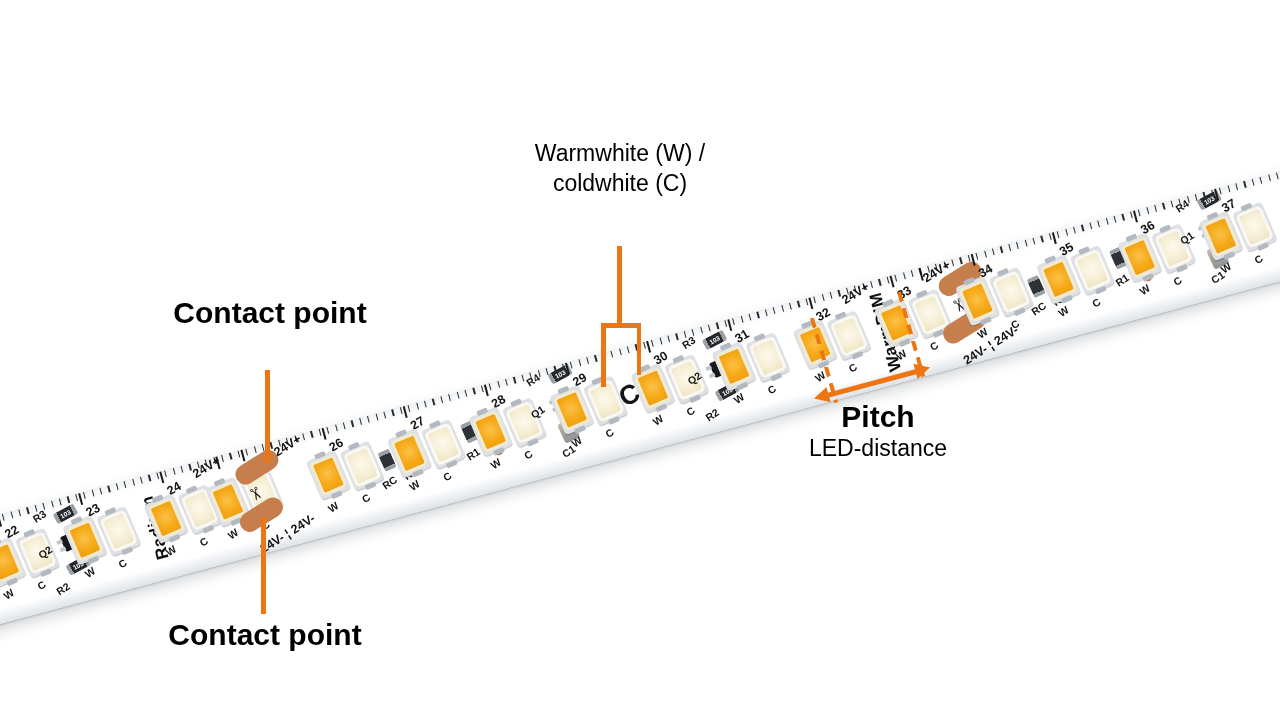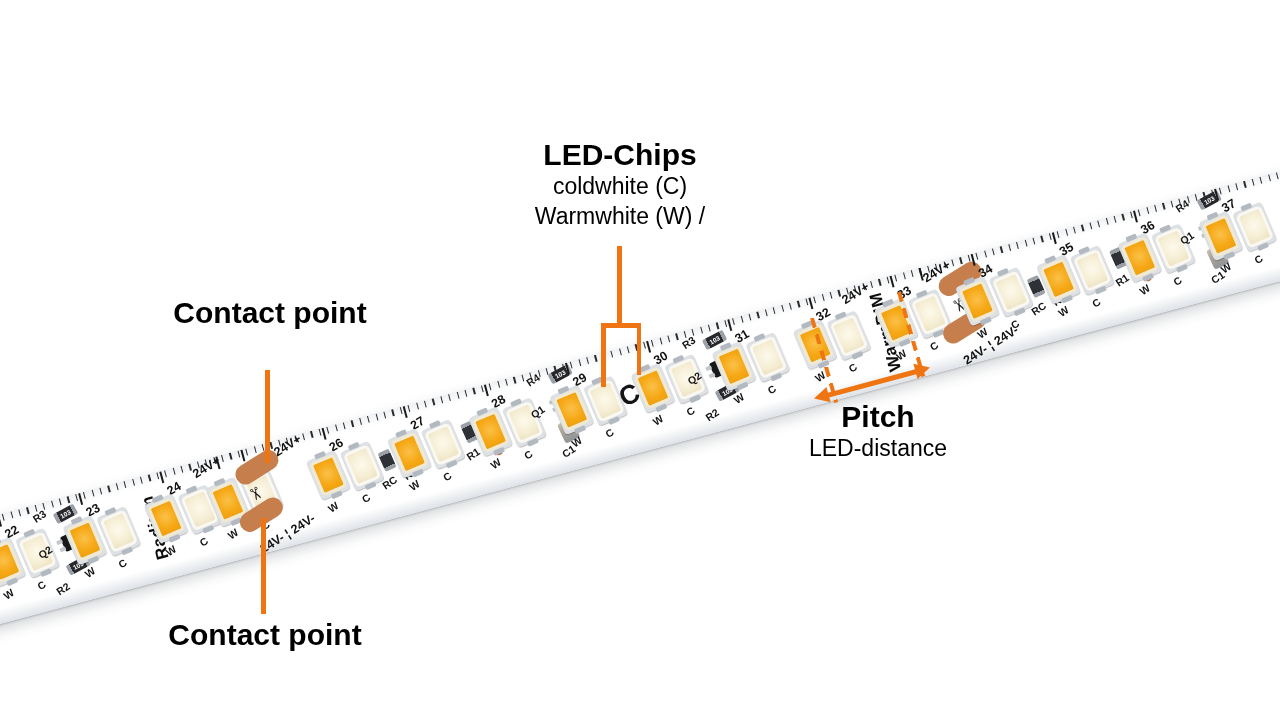--- a/index.html
+++ b/index.html
@@ -516,23 +516,22 @@
       <div class="chip" style="left: 1338px; top: 26px;">
         <div class="tab" style="left: 10px; top: -3px;"></div>
         <div class="tab" style="left: 10px; top: 40px;"></div>
         <div class="dome cold"></div>
       </div>
       <div class="lbl" style="left: 1310px; top: 73px;">W</div>
       <div class="lbl" style="left: 1345px; top: 73px;">C</div>
     </div>
 
   <div class="ann" style="left:440px;top:138px;width:360px;">
-    <div class="t1">LED-Chips</div>
+    <div class="t2">Warmwhite (W) /</div>
     <div class="t2">coldwhite (C)</div>
-    <div class="t2">Warmwhite (W) /</div>
   </div>
   <div class="oline" style="left:617px;top:246px;width:4.5px;height:80px;"></div>
   <div class="oline" style="left:601px;top:323px;width:40px;height:4.5px;"></div>
   <div class="oline" style="left:601px;top:323px;width:4.5px;height:64px;"></div>
   <div class="oline" style="left:636.5px;top:323px;width:4.5px;height:52px;"></div>
 
   <div class="ann" style="left:110px;top:296px;width:320px;">
     <div class="t1">Contact point</div>
   </div>
   <div class="oline" style="left:265px;top:370px;width:4.5px;height:93px;"></div>

